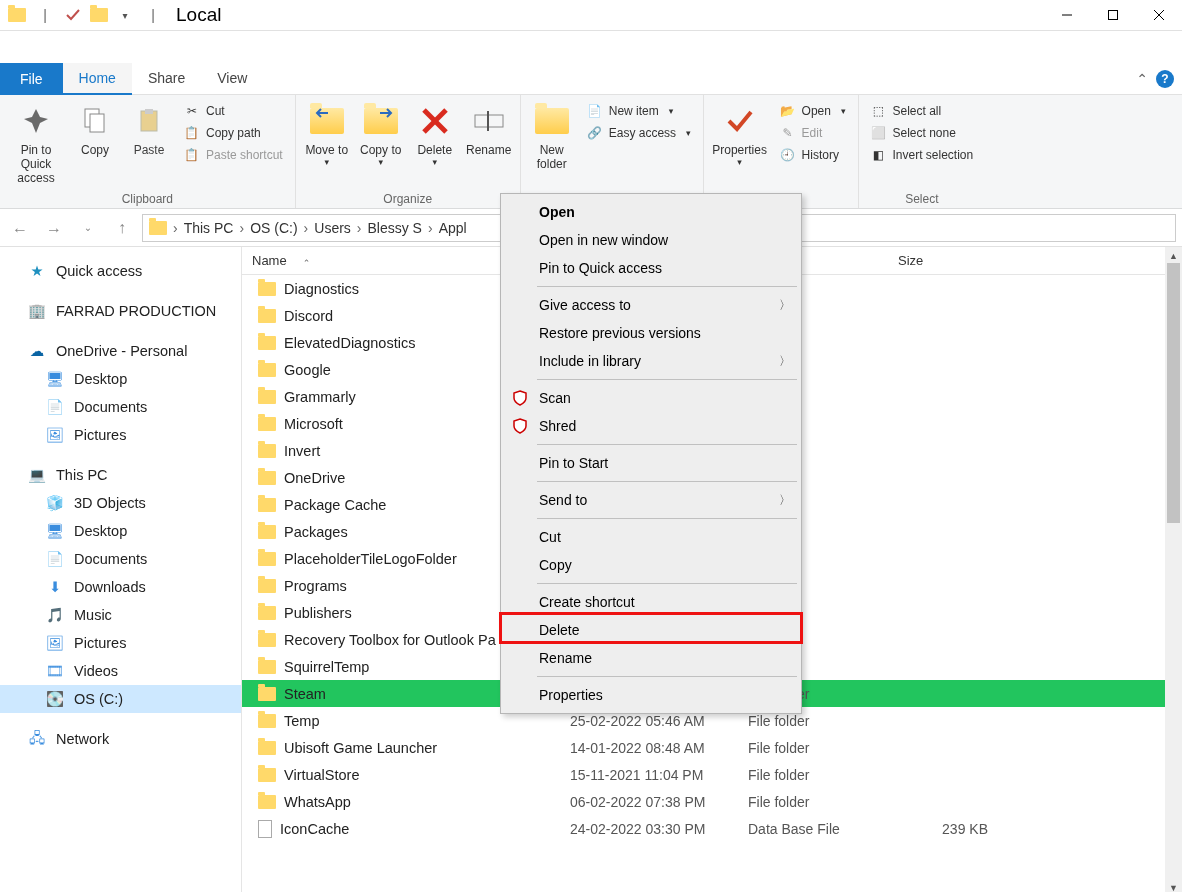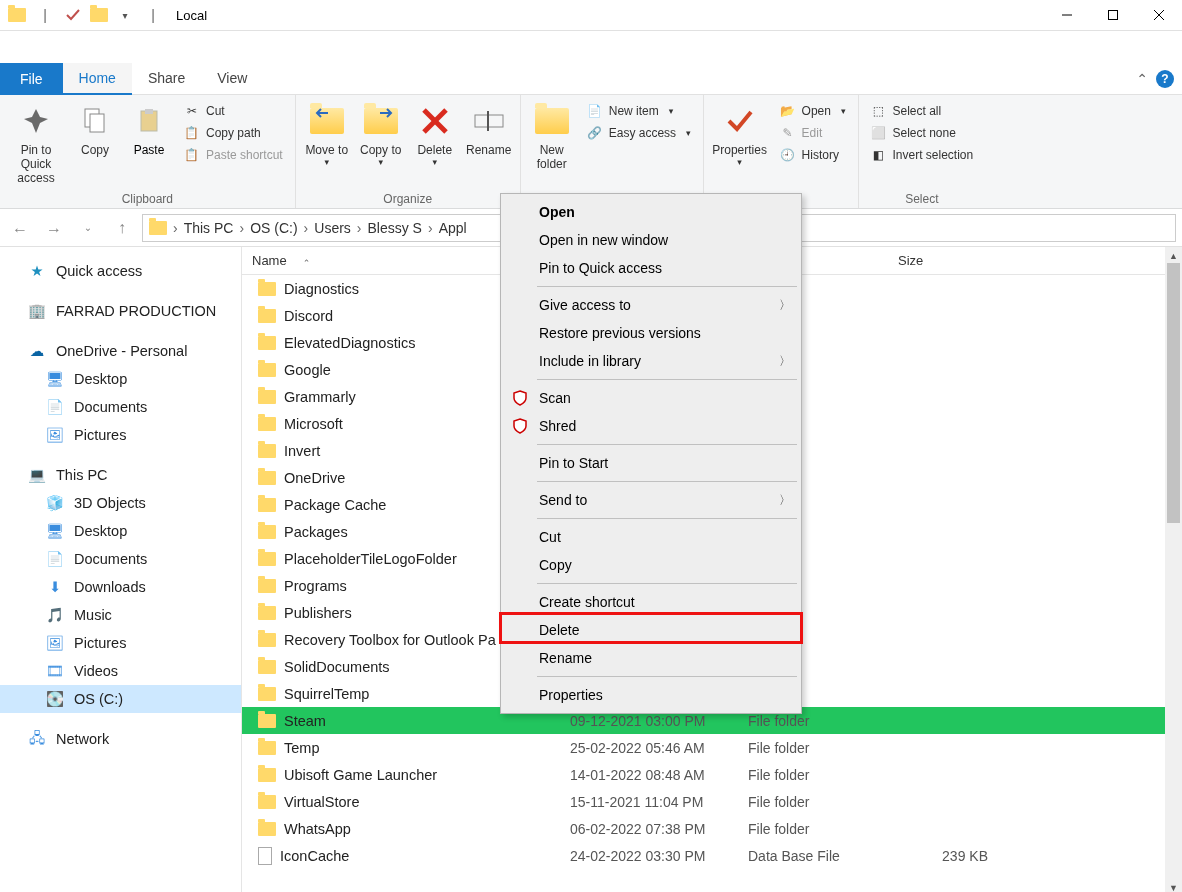--- a/index.html
+++ b/index.html
@@ -3,21 +3,21 @@
 <meta charset="utf-8">
 <style>
 * { box-sizing: border-box; margin: 0; padding: 0; font-family: "Segoe UI", Tahoma, sans-serif; }
 html, body { width: 1182px; height: 892px; background: #fff; overflow: hidden; font-size: 14px; color: #000; }
 
 
 .titlebar { display: flex; align-items: center; height: 31px; background: #fff; border-bottom: 1px solid #e1e1e1; }
 .titlebar .qat { display: flex; align-items: center; gap: 4px; padding: 0 6px; }
 .titlebar .qat span { width: 22px; height: 22px; display: flex; align-items: center; justify-content: center; }
 .titlebar .sep { color: #666; margin: 0 2px; }
-.titlebar .title { padding-left: 4px; font-size: 13px; text-align: right; }
+.titlebar .title { padding-left: 4px; font-size: 19px; text-align: right; }
 .titlebar .win-controls { margin-left: auto; display: flex; }
 .titlebar .win-controls div { width: 46px; height: 31px; display: flex; align-items: center; justify-content: center; font-family: "Segoe MDL2 Assets", sans-serif; font-size: 10px; }
 
 
 .ribbon-tabs { display: flex; align-items: center; height: 32px; background: #fff; border-bottom: 1px solid #e1e1e1; padding-left: 0; margin-top: 32px; }
 .ribbon-tabs .file-tab { background: #1979ca; color: #fff; padding: 0 20px; height: 32px; display: flex; align-items: center; font-size: 14px; }
 .ribbon-tabs .tab { padding: 0 16px; height: 32px; display: flex; align-items: center; font-size: 14px; color: #444; border-bottom: 2px solid transparent; }
 .ribbon-tabs .tab.active { border-bottom: 2px solid #1979ca; color: #1979ca; background: #f5f5f5; }
 .ribbon-tabs .right { margin-left: auto; display: flex; align-items: center; gap: 8px; padding-right: 8px; }
 .help-icon { width: 18px; height: 18px; border-radius: 50%; background: #1979ca; color: #fff; display: flex; align-items: center; justify-content: center; font-size: 12px; font-weight: bold; }
@@ -160,21 +160,21 @@
       </div>
       <div class="big-btn narrow">
         <div class="icon32">
             <svg width="28" height="28">
               <rect x="4" y="2" width="14" height="18" fill="#fff" stroke="#888"></rect>
               <rect x="9" y="7" width="14" height="18" fill="#fff" stroke="#888"></rect>
             </svg>
           </div>
         <span>Copy</span>
       </div>
-      <div class="big-btn narrow" style="color:#000000;">
+      <div class="big-btn narrow" style="color:#404040;">
         <div class="icon32">
             <svg width="28" height="28">
               <rect x="6" y="4" width="16" height="20" fill="#e8d090" stroke="#bba"></rect>
               <rect x="10" y="2" width="8" height="5" fill="#ccc"></rect>
             </svg>
           </div>
         <span>Paste</span>
       </div>
       <div class="small-col">
         <div class="small-btn">
@@ -539,29 +539,20 @@
             <div class="folder-icon-sm"></div>
             <span>Recovery Toolbox for Outlook Pa</span>
           </div>
           <div class="cell-date"></div>
           <div class="cell-type">der</div>
           <div class="cell-size"></div>
         </div>
         <div class="file-row">
           <div class="cell-name">
             <div class="folder-icon-sm"></div>
-            <span>SolidDocuments</span>
-          </div>
-          <div class="cell-date"></div>
-          <div class="cell-type">der</div>
-          <div class="cell-size"></div>
-        </div>
-        <div class="file-row">
-          <div class="cell-name">
-            <div class="folder-icon-sm"></div>
             <span>SquirrelTemp</span>
           </div>
           <div class="cell-date"></div>
           <div class="cell-type">der</div>
           <div class="cell-size"></div>
         </div>
         <div class="file-row selected">
           <div class="cell-name">
             <div class="folder-icon-sm"></div>
             <span>Steam</span>

